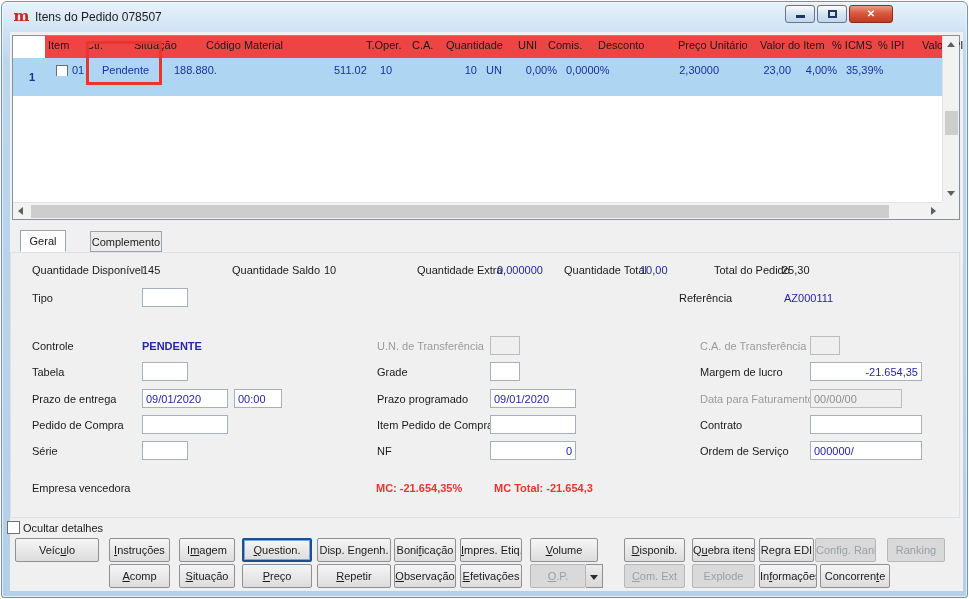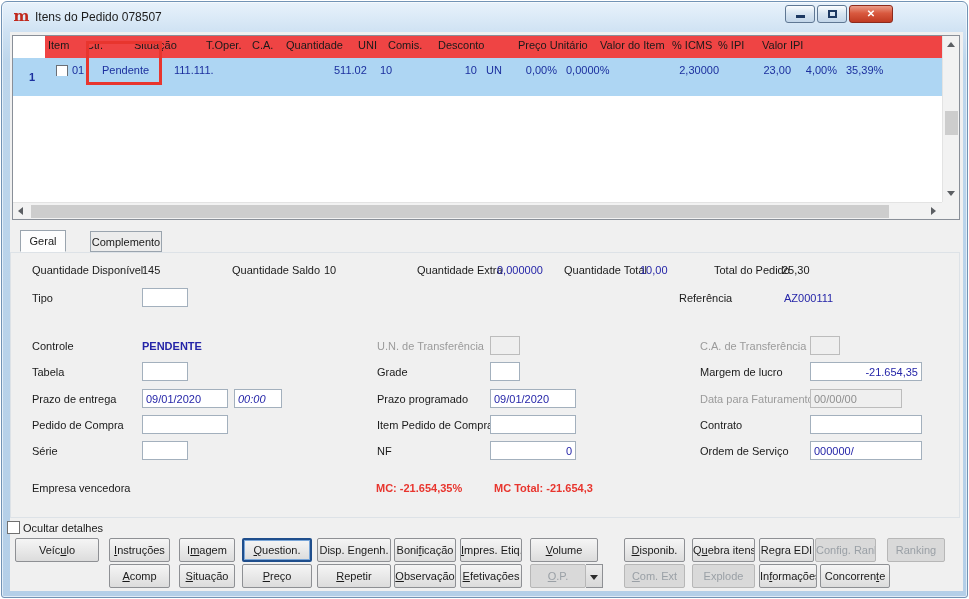--- a/index.html
+++ b/index.html
@@ -99,20 +99,21 @@
     <div class="winbtn close"><span>✕</span></div>
   </div>
 
   <div class="client">
 
     <div class="grid-panel">
       <div class="ghead">
         <span class="gc gc0">Item</span>
         <span class="gc gc1">Ctr.</span>
         <span class="gc gc2">Situação</span>
+        <span class="gc gc3">Código Material</span>
         <span class="gc gc4">T.Oper.</span>
         <span class="gc gc5">C.A.</span>
         <span class="gc gc6">Quantidade</span>
         <span class="gc gc7">UNI</span>
         <span class="gc gc8">Comis.</span>
         <span class="gc gc9">Desconto</span>
         <span class="gc gc10">Preço Unitário</span>
         <span class="gc gc11">Valor do Item</span>
         <span class="gc gc12">% ICMS</span>
         <span class="gc gc13">% IPI</span>
@@ -121,21 +122,21 @@
 
       <div class="grow">
         <div class="item-num">1</div>
         <div class="line1">
           <span class="gc gc0"></span>
           <span class="gc gc1 ctrcell">
               <span class="gcheck"></span>
               <span>01</span>
             </span>
           <span class="gc gc2">Pendente</span>
-          <span class="gc gc3">111.111.</span>
+          <span class="gc gc3">188.880.</span>
           <span class="gc gc4">511.02</span>
           <span class="gc gc5">10</span>
           <span class="gc gc6 ra">10</span>
           <span class="gc gc7">UN</span>
           <span class="gc gc8 ra">0,00%</span>
           <span class="gc gc9">0,0000%</span>
           <span class="gc gc10 ra">2,30000</span>
           <span class="gc gc11 ra">23,00</span>
           <span class="gc gc12 ra">4,00%</span>
           <span class="gc gc13">35,39%</span>
@@ -195,21 +196,21 @@
 
     <span class="lbl" style="left:22px;top:334px">Tabela</span>
     <input class="tb" style="left: 132px; top: 330px; width: 46px;" value="">
     <span class="lbl" style="left:367px;top:334px">Grade</span>
     <input class="tb" style="left: 480px; top: 330px; width: 30px;" value="">
     <span class="lbl" style="left:690px;top:334px">Margem de lucro</span>
     <input class="tb rnum" style="left: 800px; top: 330px; width: 112px;" value="-21.654,35">
 
     <span class="lbl" style="left:22px;top:361px">Prazo de entrega</span>
     <input class="tb" style="left: 132px; top: 357px; width: 86px;" value="09/01/2020">
-    <input class="tb" style="left: 224px; top: 357px; width: 48px; font-style: italic;" value="00:00">
+    <input class="tb" style="left: 224px; top: 357px; width: 48px;" value="00:00">
     <span class="lbl" style="left:367px;top:361px">Prazo programado</span>
     <input class="tb" style="left: 480px; top: 357px; width: 86px;" value="09/01/2020">
     <span class="lbl dis" style="left:690px;top:361px">Data para Faturamento</span>
     <input class="tb dis" style="left: 800px; top: 357px; width: 92px;" disabled="" value="00/00/00">
 
     <span class="lbl" style="left:22px;top:387px">Pedido de Compra</span>
     <input class="tb" style="left: 132px; top: 383px; width: 86px;" value="">
     <span class="lbl" style="left:367px;top:387px">Item Pedido de Compra</span>
     <input class="tb" style="left: 480px; top: 383px; width: 86px;" value="">
     <span class="lbl" style="left:690px;top:387px">Contrato</span>

